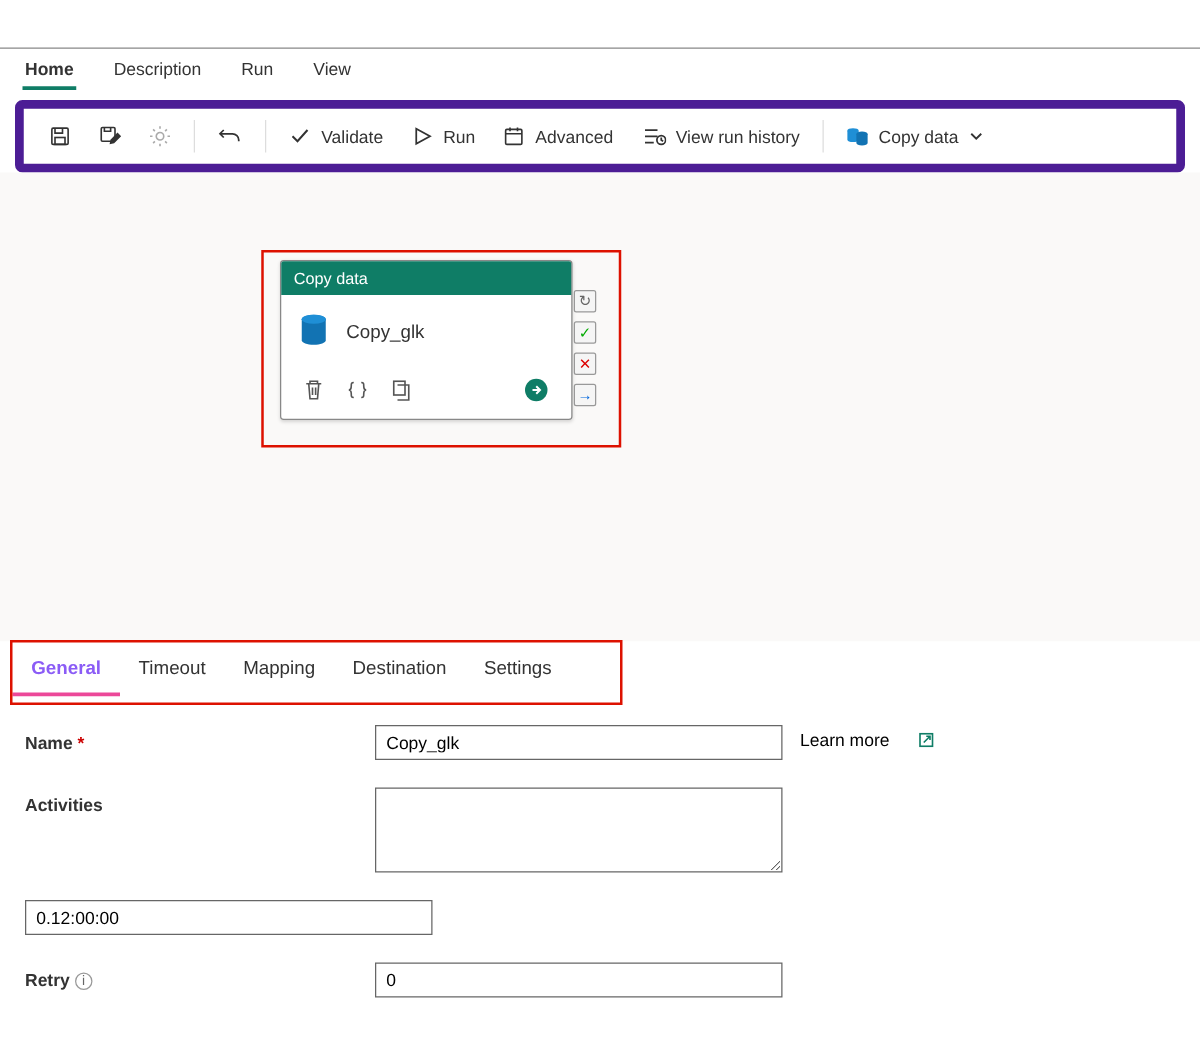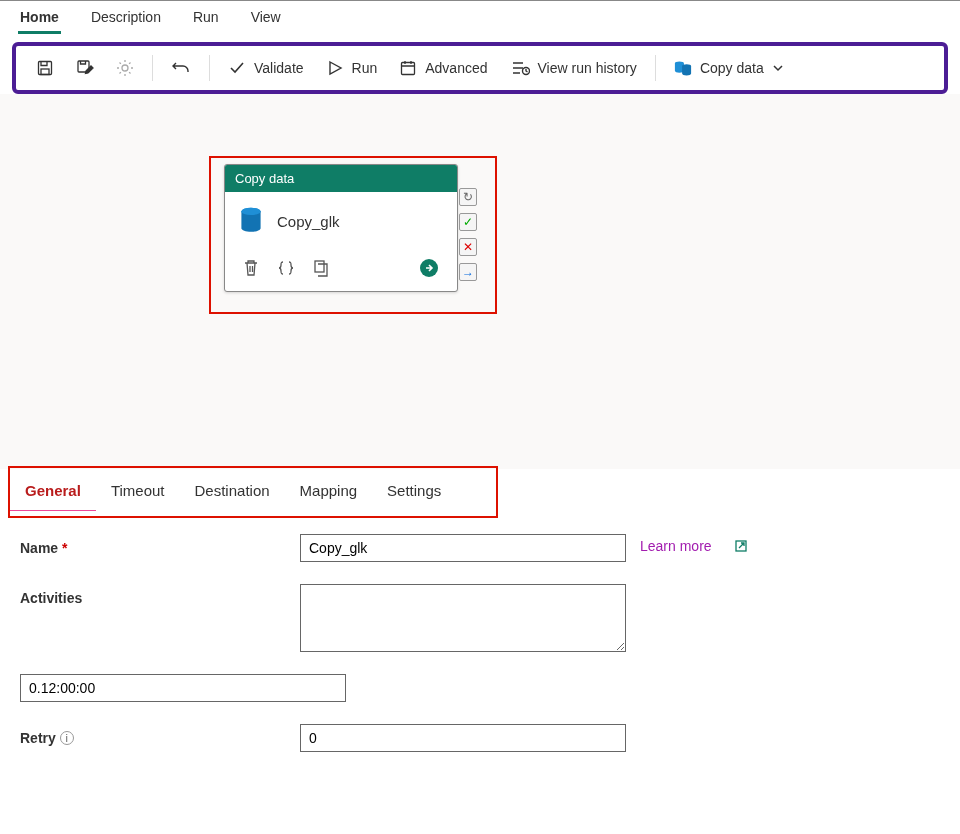--- a/index.html
+++ b/index.html
@@ -1,22 +1,22 @@
 <!DOCTYPE html>
 <html><head>
   <meta charset="utf-8">
   <style>
     * { box-sizing: border-box; margin: 0; padding: 0; }
     body { font-family: "Segoe UI", -apple-system, sans-serif; font-size: 14px; color: #333; background: #fff; width: 960px; height: 834px; overflow: hidden; }
     
-    .topbar { border-top: 1px solid #888; display: flex; padding: 0 18px; gap: 28px; background: #fff; }
+    .topbar { border-top: 1px solid #888; display: flex; padding: 0 18px; gap: 28px; background: #fff; margin-top: 38px; }
     .topbar-item { padding: 8px 2px 6px; cursor: pointer; }
     .topbar-item.active { font-weight: 600; border-bottom: 3px solid #0f7d66; }
     
-    .toolbar { margin: 8px 12px 0; background: #fff; border: 4px solid #4c1d95; border-radius: 6px; display: flex; align-items: center; padding: 8px 12px; gap: 6px; }
+    .toolbar { margin: 8px 12px 0; background: #fff; border: 7px solid #4c1d95; border-radius: 6px; display: flex; align-items: center; padding: 8px 12px; gap: 6px; }
     .tool-btn { display: inline-flex; align-items: center; gap: 8px; padding: 4px 8px; cursor: pointer; border-radius: 3px; }
     .tool-btn svg { flex-shrink: 0; }
     .tool-sep { width: 1px; height: 26px; background: #ddd; margin: 0 4px; }
     .tool-copy { display: inline-flex; align-items: center; gap: 8px; padding: 4px 8px; cursor: pointer; }
     .db-icon { width: 18px; height: 18px; }
     
     .canvas { height: 375px; background: #faf9f8; position: relative; }
     .highlight-box { position: absolute; left: 209px; top: 62px; width: 288px; height: 158px; border: 2px solid #d10; pointer-events: none; }
     
     .activity-card { position: absolute; left: 224px; top: 70px; width: 234px; border: 1px solid #888; border-radius: 3px; background: #fff; box-shadow: 0 1px 3px rgba(0,0,0,0.15); }
@@ -24,32 +24,32 @@
     .activity-body { padding: 14px 14px; display: flex; align-items: center; gap: 14px; }
     .activity-body .big-db { width: 24px; height: 30px; }
     .activity-footer { display: flex; align-items: center; gap: 18px; padding: 8px 18px 10px; }
     .activity-footer .spacer { flex: 1; }
     .side-icons { position: absolute; left: 459px; top: 94px; width: 20px; display: flex; flex-direction: column; gap: 7px; }
     .side-icons span { width: 18px; height: 18px; border: 1px solid #999; background: #f5f5f5; display: flex; align-items: center; justify-content: center; font-size: 12px; border-radius: 2px; }
     
     .props { padding: 0 10px; background: #fff; }
     .tabs-row { display: flex; gap: 0; border-bottom: 1px solid transparent; }
     .tab { padding: 13px 15px 11px; cursor: pointer; font-size: 15px; }
-    .tab.active { color: #b91c1c; font-weight: 600; border-bottom: 1px solid #ec4899; }
+    .tab.active { color: #8b5cf6; font-weight: 600; border-bottom: 3px solid #ec4899; }
     .tabs-highlight { border: 2px solid #d10; position: absolute; margin-top: -46px; margin-left: -2px; width: 490px; height: 52px; pointer-events: none; }
     
     .form { padding: 22px 10px 0 10px; }
     .form-row { display: flex; align-items: flex-start; margin-bottom: 22px; }
     .form-label { width: 280px; padding-top: 6px; font-weight: 600; }
     .required::after { content: " *"; color: #c00; }
     .form-input { border: 1px solid #666; padding: 5px 8px; font-size: 14px; font-family: inherit; }
     .name-input { width: 326px; }
     .desc-input { width: 326px; height: 68px; resize: both; }
     .to-input { width: 326px; }
-    .learn-more { margin-left: 14px; color: #a21caf; text-decoration: none; display: inline-flex; align-items: center; gap: 22px; padding-top: 4px; }
+    .learn-more { margin-left: 14px; color: #000000; text-decoration: none; display: inline-flex; align-items: center; gap: 22px; padding-top: 4px; }
     .info-circle { font-size: 11px; color: #666; border: 1px solid #999; border-radius: 50%; width: 14px; height: 14px; display: inline-flex; align-items: center; justify-content: center; margin-left: 4px; vertical-align: 1px; font-weight: normal; }
     .adv { padding: 10px 10px 0 24px; display: flex; align-items: center; gap: 6px; cursor: pointer; font-weight: 600; }
   </style>
 </head>
 <body>
 
 <div class="topbar">
   <div class="topbar-item active">Home</div>
   <div class="topbar-item">Description</div>
   <div class="topbar-item">Run</div>
@@ -169,22 +169,22 @@
     <span style="color:#d00">✕</span>
     <span style="color:#06d">→</span>
   </div>
   <div class="highlight-box"></div>
 </div>
 
 <div class="props">
   <div class="tabs-row">
     <div class="tab active">General</div>
     <div class="tab">Timeout</div>
+    <div class="tab">Mapping</div>
     <div class="tab">Destination</div>
-    <div class="tab">Mapping</div>
     <div class="tab">Settings</div>
   </div>
   <div class="tabs-highlight"></div>
 
   <div class="form">
     <div class="form-row">
       <div class="form-label required">Name</div>
       <input class="form-input name-input" value="Copy_glk" style="">
       <a class="learn-more" href="#">
         <span>Learn more</span>

